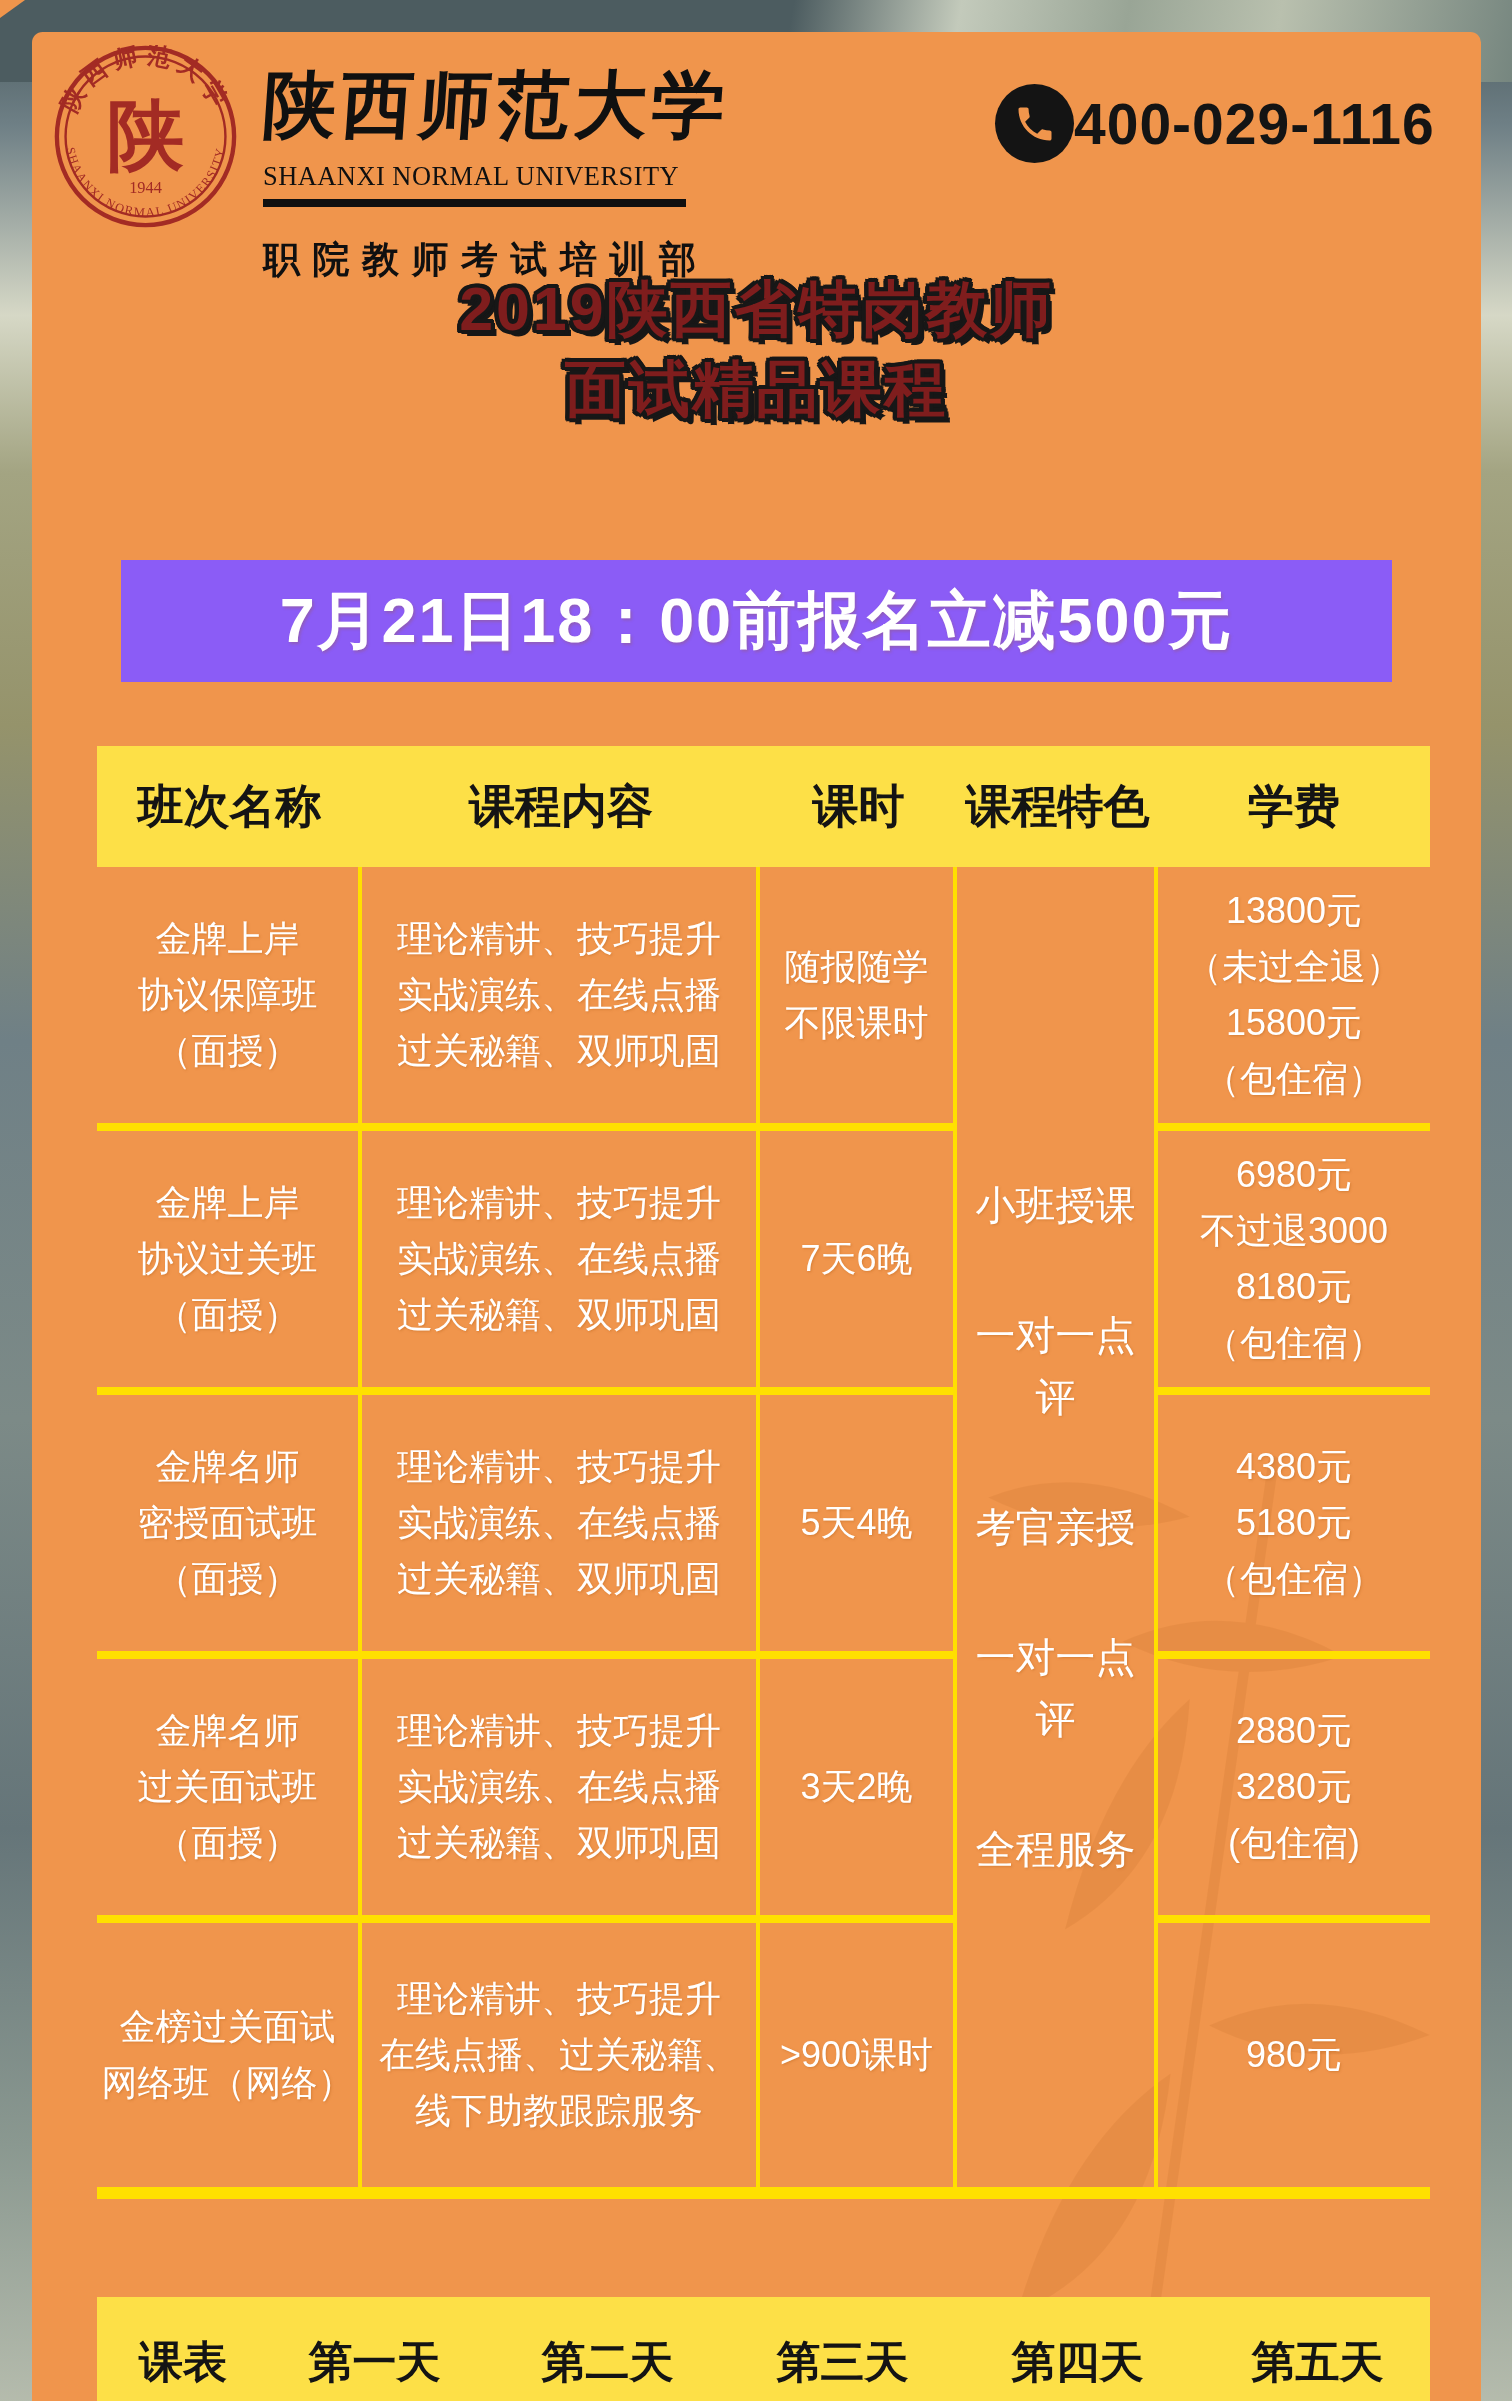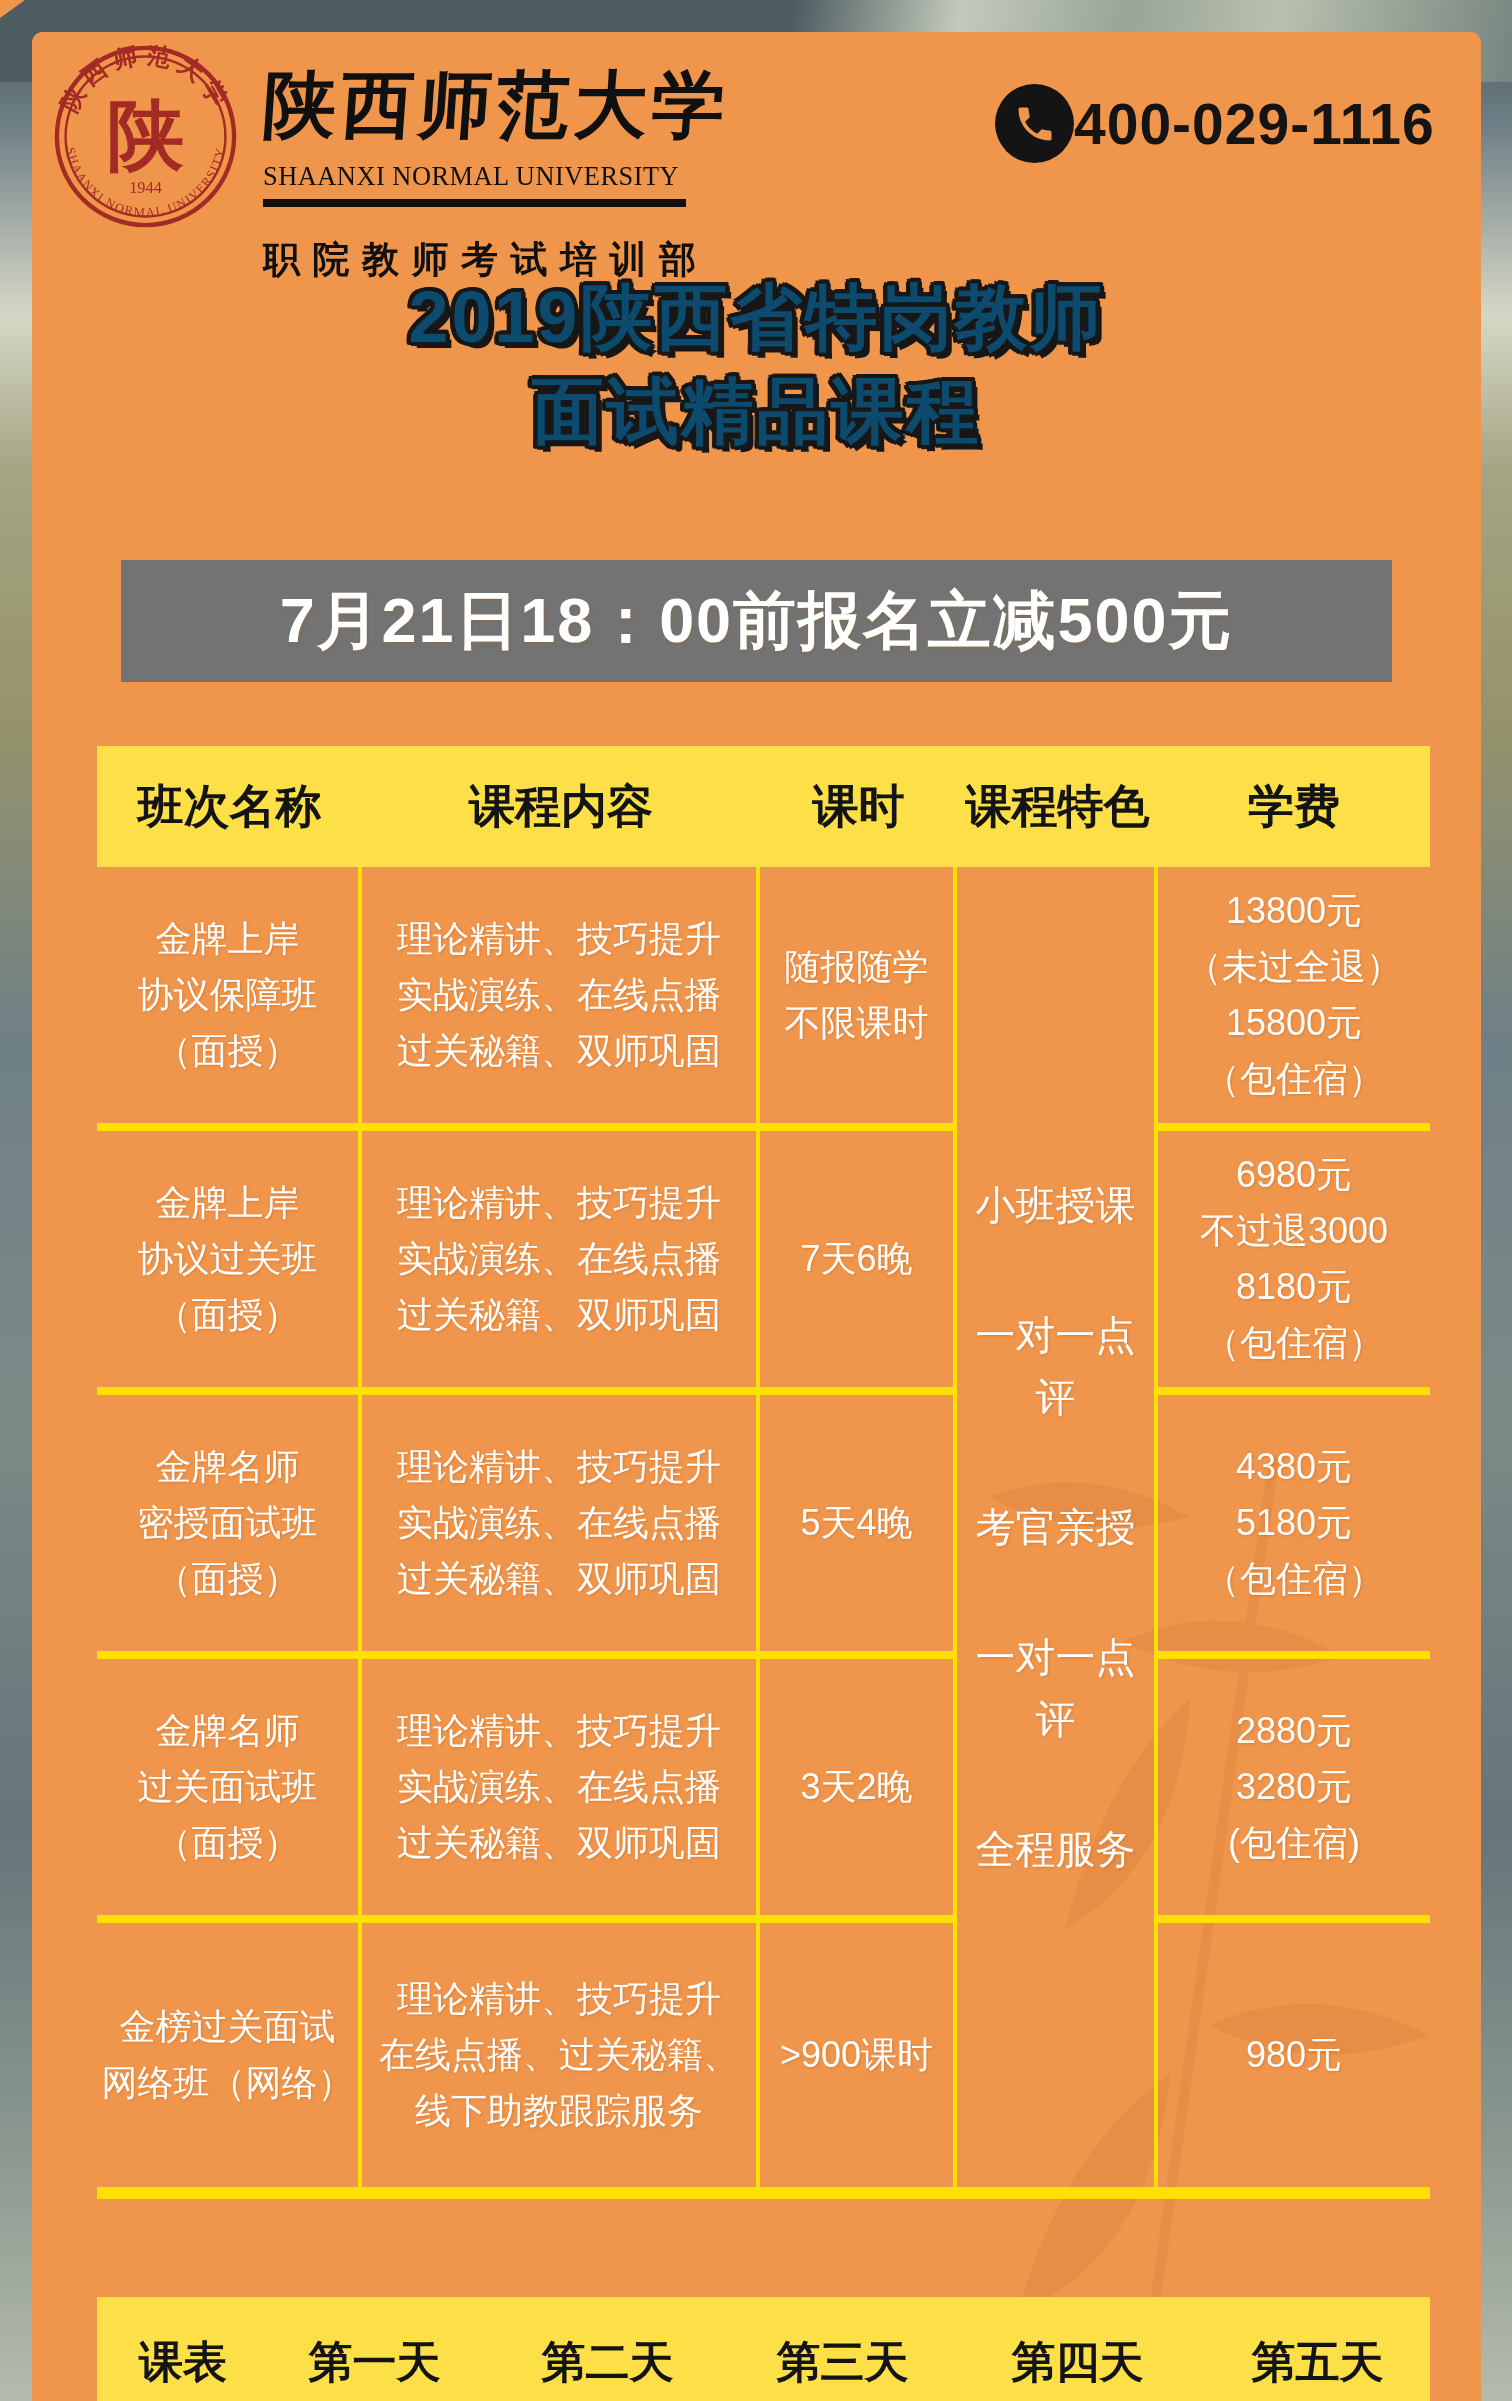--- a/index.html
+++ b/index.html
@@ -29,28 +29,28 @@
     letter-spacing:0.5px;margin-top:4.8px;white-space:nowrap;}
   .brand-rule{width:423px;height:7.2px;background:#101010;margin-top:7.7px;}
   .brand-dept{font-size:37px;font-weight:bold;letter-spacing:12.5px;margin-top:28px;white-space:nowrap;}
   .hotline{position:absolute;left:963px;top:52px;display:flex;align-items:center;}
   .phone-badge{width:79px;height:79px;border-radius:50%;background:#141414;
     display:flex;align-items:center;justify-content:center;flex:0 0 auto;}
   .hotline-num{font-size:57px;font-weight:bold;color:#141414;letter-spacing:1px;white-space:nowrap;}
 
   
   .title{position:absolute;left:0;top:238px;width:100%;text-align:center;
-    font-size:72px;font-weight:bold;line-height:1.31;color:#0c4a6e;letter-spacing:2.9px;
+    font-size:61px;font-weight:bold;line-height:1.31;color:#7f1d1d;letter-spacing:2.9px;
     text-shadow:-4.3px 0 #171717,4.3px 0 #171717,0 -4.3px #171717,0 4.3px #171717,
       -3.4px -3.4px #171717,3.4px -3.4px #171717,-3.4px 3.4px #171717,3.4px 3.4px #171717,
       -4.3px 2.4px #171717,4.3px 2.4px #171717,2.4px -4.3px #171717,5.8px 6.2px #171717;}
 
   
   .banner{position:absolute;left:89px;top:528px;width:1271px;height:122px;
-    background:#737373;display:flex;align-items:center;justify-content:center;
+    background:#8b5cf6;display:flex;align-items:center;justify-content:center;
     font-size:63px;font-weight:bold;color:#fff;letter-spacing:1.9px;
     text-shadow:1.4px 1.9px 2.9px rgba(160,90,10,.25);}
 
   
   .thead{display:grid;background:#fde047;align-items:center;}
   .hcell{text-align:center;color:#141414;font-weight:bold;}
   .tbody{display:grid;border-bottom:12.5px solid #ffe000;}
   .cell{display:flex;flex-direction:column;align-items:center;justify-content:center;
     text-align:center;color:#fff;text-shadow:1px 1.4px 2.4px rgba(170,85,15,.35);}
   .pre{white-space:pre-line;}

